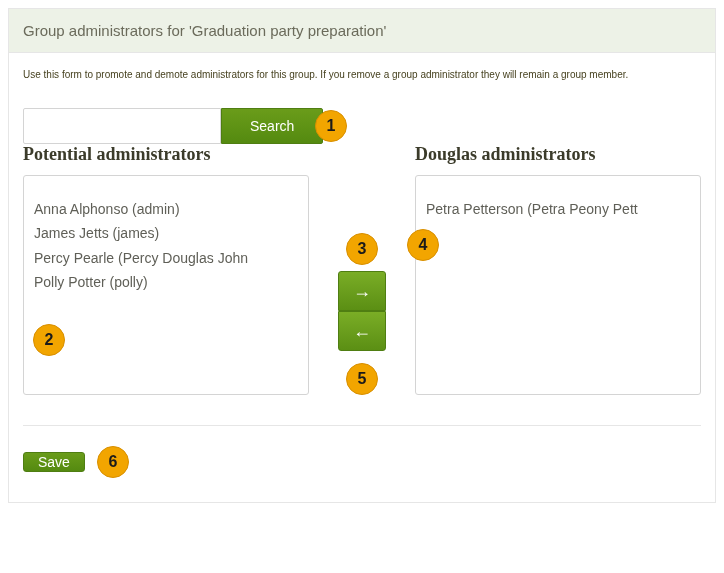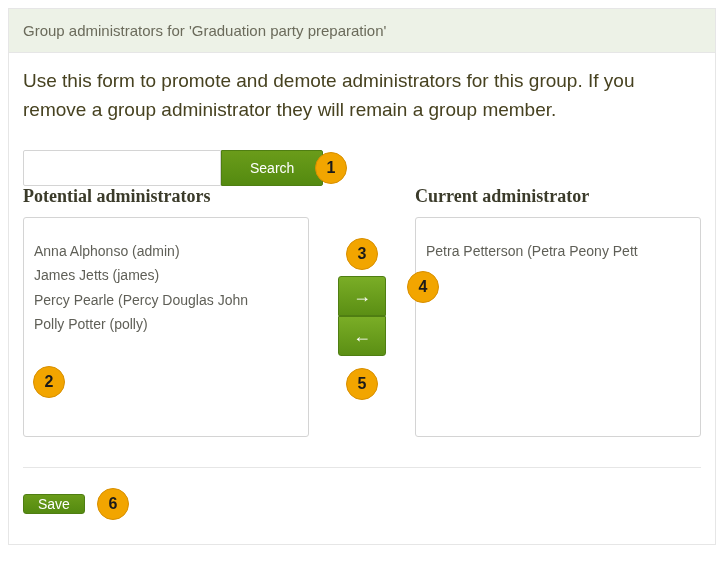--- a/index.html
+++ b/index.html
@@ -21,21 +21,21 @@
     color: #6b6b5b;
     padding: 13px 14px;
     font-size: 15px;
     border-bottom: 1px solid #e6e6e6;
   }
   .panel-body {
     padding: 14px 14px 24px 14px;
   }
   .description {
     color: #474220;
-    font-size: 19px;
+    font-size: 10px;
     line-height: 1.5;
     margin: 0 0 26px 0;
   }
   .search-input {
     width: 198px;
     height: 36px;
     border: 1px solid #d4d4d4;
     padding: 4px 8px;
     font-size: 14px;
     border-radius: 2px 0 0 2px;
@@ -54,21 +54,21 @@
     background: linear-gradient(to bottom, #6a9c1a, #548a10);
     border: 1px solid #4f7e12;
     color: #fff;
     font-size: 14px;
     padding: 1px 14px;
     cursor: pointer;
     border-radius: 3px;
   }
   .columns {
     display: flex;
-    align-items: flex-start;
+    align-items: flex-end;
   }
   .col {
     width: 290px;
     position: relative;
   }
   .col-mid {
     width: 120px;
     display: flex;
     flex-direction: column;
     align-items: center;
@@ -183,21 +183,21 @@
         <div class="arrow-btn">
           <span class="arrow-glyph">→</span>
         </div>
         <div class="arrow-btn">
           <span class="arrow-glyph">←</span>
         </div>
         <div class="callout" style="position:relative; margin-top:8px; left:0; top:0;">5</div>
       </div>
 
       <div class="col-right">
-        <h3 class="section-heading">Current administrator</h3>
+        <h3 class="section-heading">Douglas administrators</h3>
         <div class="listbox" id="current-list">
             <div class="list-item">Petra Petterson (Petra Peony Pett</div>
           </div>
         <div class="callout" style="left:-8px; top:85px;">4</div>
       </div>
     </div>
 
     <hr class="divider">
 
     <div class="footer-row-wrap">

